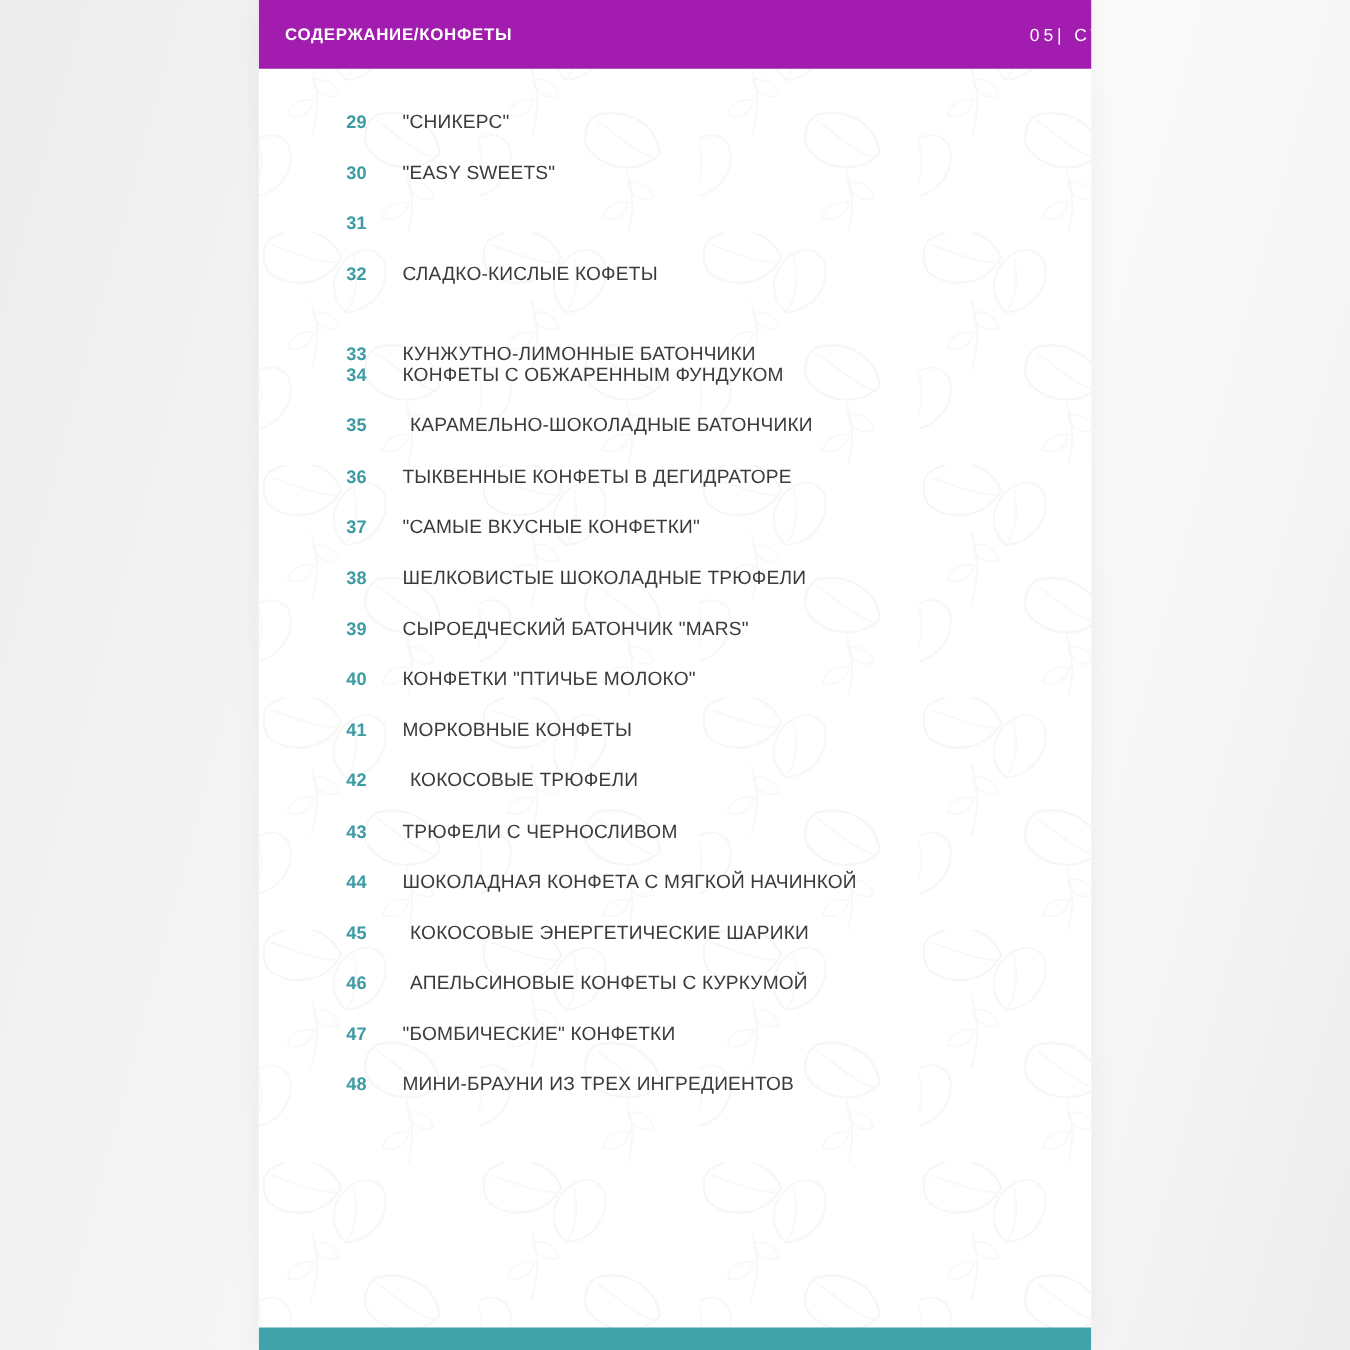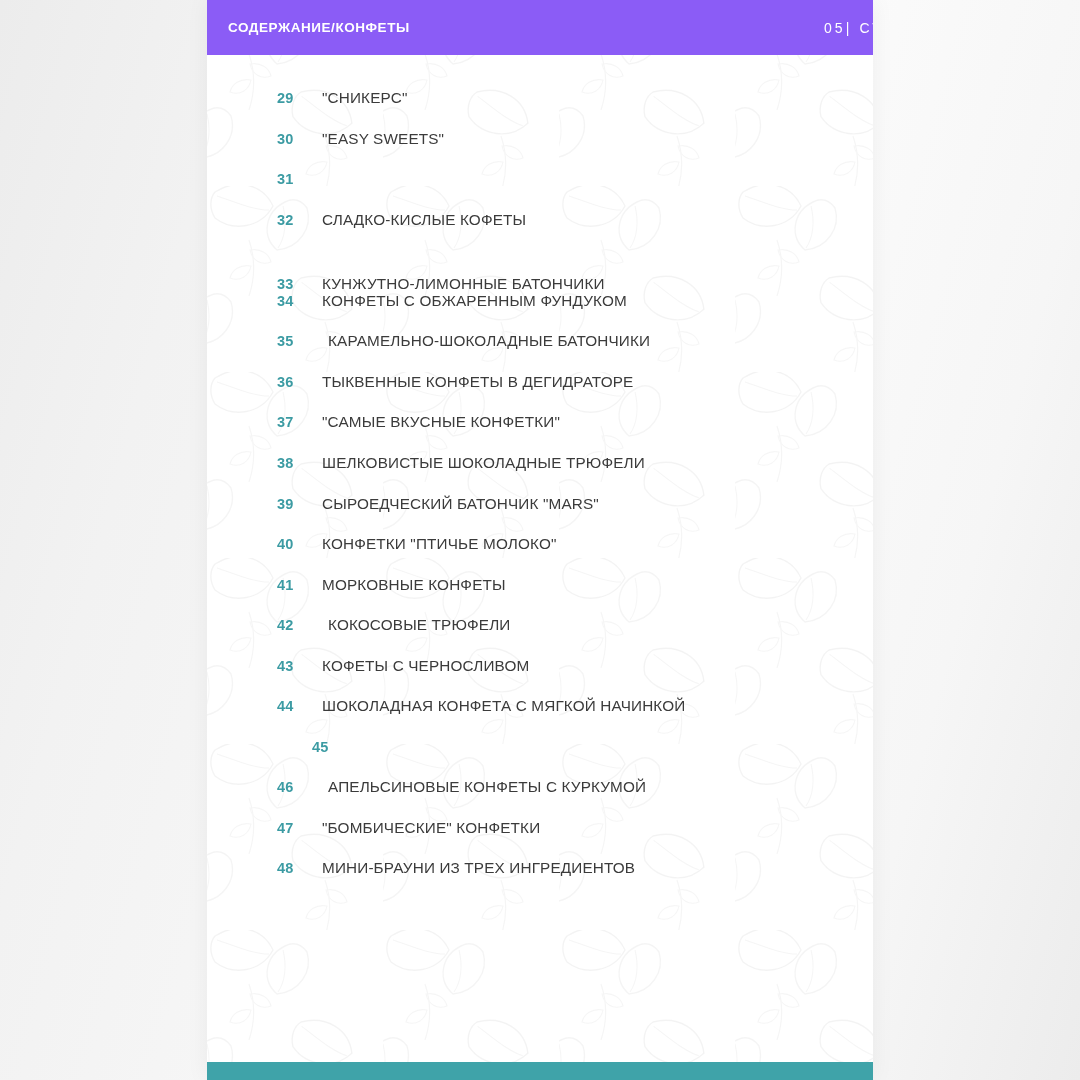--- a/index.html
+++ b/index.html
@@ -35,21 +35,21 @@
     opacity: 0.5;
   }
 
   
   .page-header {
     position: absolute;
     left: 0;
     top: 0;
     width: 753px;
     height: 55px;
-    background: #8b5cf6;
+    background: #a21caf;
     display: flex;
     align-items: center;
     justify-content: space-between;
     box-sizing: border-box;
     padding: 0 0 0 21px;
   }
   .header-title {
     color: #ffffff;
     font-size: 13.5px;
     font-weight: bold;
@@ -204,28 +204,29 @@
       <div class="toc-row" style="top: 516.6px;">
         <span class="toc-num">41</span>
         <span class="toc-title">МОРКОВНЫЕ КОНФЕТЫ</span>
       </div>
       <div class="toc-row" style="top: 557.15px;">
         <span class="toc-num">42</span>
         <span class="toc-title indented">КОКОСОВЫЕ ТРЮФЕЛИ</span>
       </div>
       <div class="toc-row" style="top: 597.7px;">
         <span class="toc-num">43</span>
-        <span class="toc-title">КОФЕТЫ С ЧЕРНОСЛИВОМ</span>
+        <span class="toc-title">ТРЮФЕЛИ С ЧЕРНОСЛИВОМ</span>
       </div>
       <div class="toc-row" style="top: 638.25px;">
         <span class="toc-num">44</span>
         <span class="toc-title">ШОКОЛАДНАЯ КОНФЕТА С МЯГКОЙ НАЧИНКОЙ</span>
       </div>
-      <div class="toc-row" style="top: 678.8px; margin-left: 35px;">
+      <div class="toc-row" style="top: 678.8px;">
         <span class="toc-num">45</span>
+        <span class="toc-title indented">КОКОСОВЫЕ ЭНЕРГЕТИЧЕСКИЕ ШАРИКИ</span>
       </div>
       <div class="toc-row" style="top: 719.35px;">
         <span class="toc-num">46</span>
         <span class="toc-title indented">АПЕЛЬСИНОВЫЕ КОНФЕТЫ С КУРКУМОЙ</span>
       </div>
       <div class="toc-row" style="top: 759.9px; padding-left: 37px;">
         <span class="toc-num">47</span>
         <span class="toc-title">"БОМБИЧЕСКИЕ" КОНФЕТКИ</span>
       </div>
       <div class="toc-row" style="top: 800.45px;">

